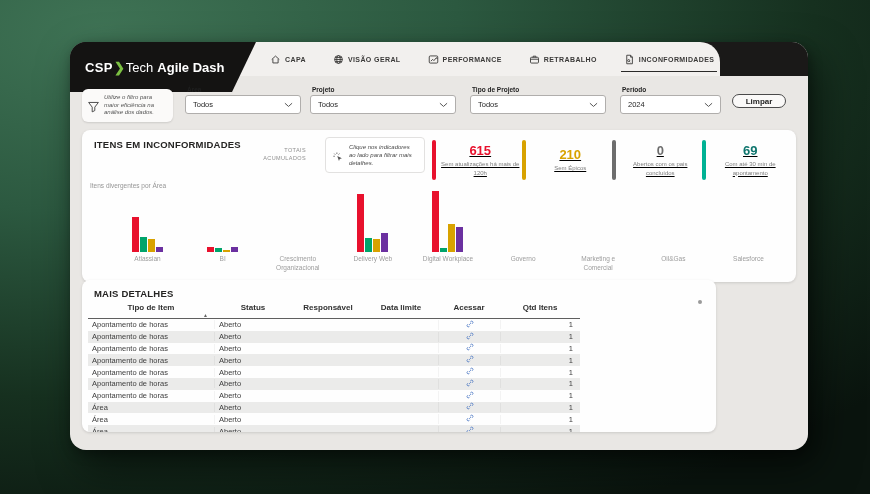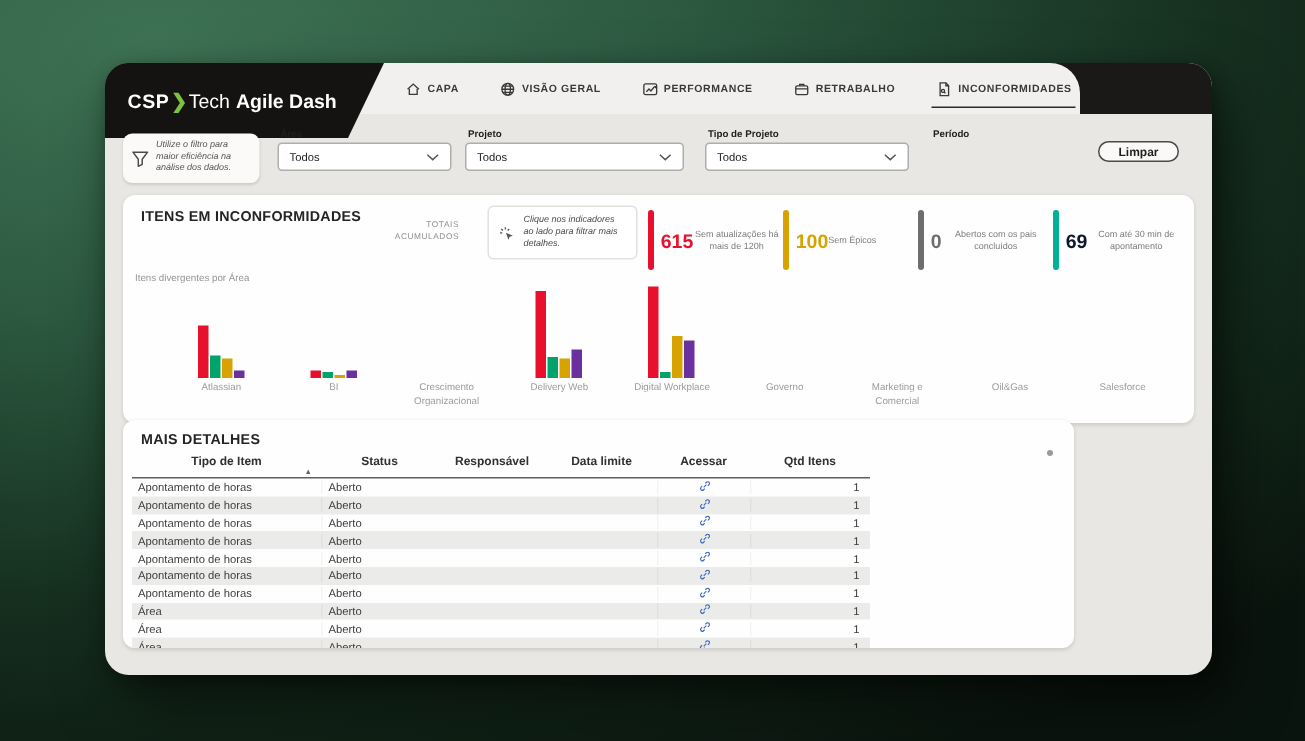--- a/index.html
+++ b/index.html
@@ -87,21 +87,21 @@
     border:1px solid #e2e1e0; border-radius:4px; background:#fff;
     display:flex; align-items:center; gap:5px; padding:3px 6px;
   }
   .click-hint .cursor-ic { width:12px; height:12px; flex:0 0 auto; color:#555; }
   .click-hint .cursor-ic svg { width:12px; height:12px; }
   .click-hint-text { font-size:6px; font-style:italic; color:#4a4a4a; line-height:1.35; }
 
   .kpi-row { position:absolute; left:348px; top:5px; width:360px; height:50px; display:flex; }
   .kpi { flex:1 1 0; display:flex; align-items:center; gap:5px; cursor:pointer; padding-left:2px; }
   .kpi-bar { width:3.5px; height:40px; border-radius:2px; flex:0 0 auto; }
-  .kpi-content { flex:1; display:flex; flex-direction:row; align-items:center; }
+  .kpi-content { flex:1; display:flex; flex-direction:column; align-items:center;text-decoration:underline; }
   .kpi-value { font-size:13px; font-weight:800; }
   .kpi-label { font-size:6px; color:#7d7d7d; text-align:center; line-height:1.35; margin-top:2px; }
 
   .chart-title { position:absolute; left:8px; top:52px; font-size:6.5px; color:#959595; }
   .chart { position:absolute; left:28px; top:60px; width:676px; height:86px; display:flex; }
   .chart-group { flex:1 1 0; display:flex; flex-direction:column; align-items:center; }
   .chart-bars { height:62px; display:flex; align-items:flex-end; gap:1px; }
   .chart-bar { width:7px; cursor:pointer; }
   .cat-label { margin-top:3px; font-size:6.5px; color:#9c9c9c; text-align:center;
                line-height:1.35; max-width:62px; }
@@ -235,20 +235,28 @@
               <span class="sel-value">Todos</span>
               <span class="chev">
                 <svg viewBox="0 0 10 6" fill="none" stroke="currentColor" stroke-width="1.1">
                   <path d="M1 1l4 3.6L9 1"></path>
                 </svg>
               </span>
             </div>
           </div>
           <div class="filter-field" style="left: 550px; width: 101px;">
             <div class="f-label">Período</div>
+            <div class="select">
+              <span class="sel-value">2024</span>
+              <span class="chev">
+                <svg viewBox="0 0 10 6" fill="none" stroke="currentColor" stroke-width="1.1">
+                  <path d="M1 1l4 3.6L9 1"></path>
+                </svg>
+              </span>
+            </div>
           </div>
         </div>
       <button class="clear-btn">Limpar</button>
 
       <div class="card main-card">
         <div class="main-title">ITENS EM INCONFORMIDADES</div>
         <div class="totais">TOTAIS ACUMULADOS</div>
         <div class="click-hint">
           <span class="cursor-ic">
             <svg viewBox="0 0 16 16" fill="none" stroke="currentColor" stroke-width="1.1">
@@ -262,35 +270,35 @@
             <div class="kpi">
               <span class="kpi-bar" style="background:#e8112d"></span>
               <span class="kpi-content">
                 <span class="kpi-value" style="color:#e8112d">615</span>
                 <span class="kpi-label">Sem atualizações há mais de 120h</span>
               </span>
             </div>
             <div class="kpi">
               <span class="kpi-bar" style="background:#d8a200"></span>
               <span class="kpi-content">
-                <span class="kpi-value" style="color:#d8a200">100</span>
+                <span class="kpi-value" style="color:#d8a200">210</span>
                 <span class="kpi-label">Sem Épicos</span>
               </span>
             </div>
             <div class="kpi">
               <span class="kpi-bar" style="background:#6d6d6d"></span>
               <span class="kpi-content">
                 <span class="kpi-value" style="color:#6d6d6d">0</span>
                 <span class="kpi-label">Abertos com os pais concluídos</span>
               </span>
             </div>
             <div class="kpi">
               <span class="kpi-bar" style="background:#00b294"></span>
               <span class="kpi-content">
-                <span class="kpi-value" style="color:#0f172a">69</span>
+                <span class="kpi-value" style="color:#0f766e">69</span>
                 <span class="kpi-label">Com até 30 min de apontamento</span>
               </span>
             </div>
           </div>
         <div class="chart-title">Itens divergentes por Área</div>
         <div class="chart" id="chart">
             <div class="chart-group">
               <span class="chart-bars">
                 <span class="chart-bar" style="height:34.9px;background:#e8112d"></span>
                 <span class="chart-bar" style="height:15.5px;background:#00a46b"></span>

